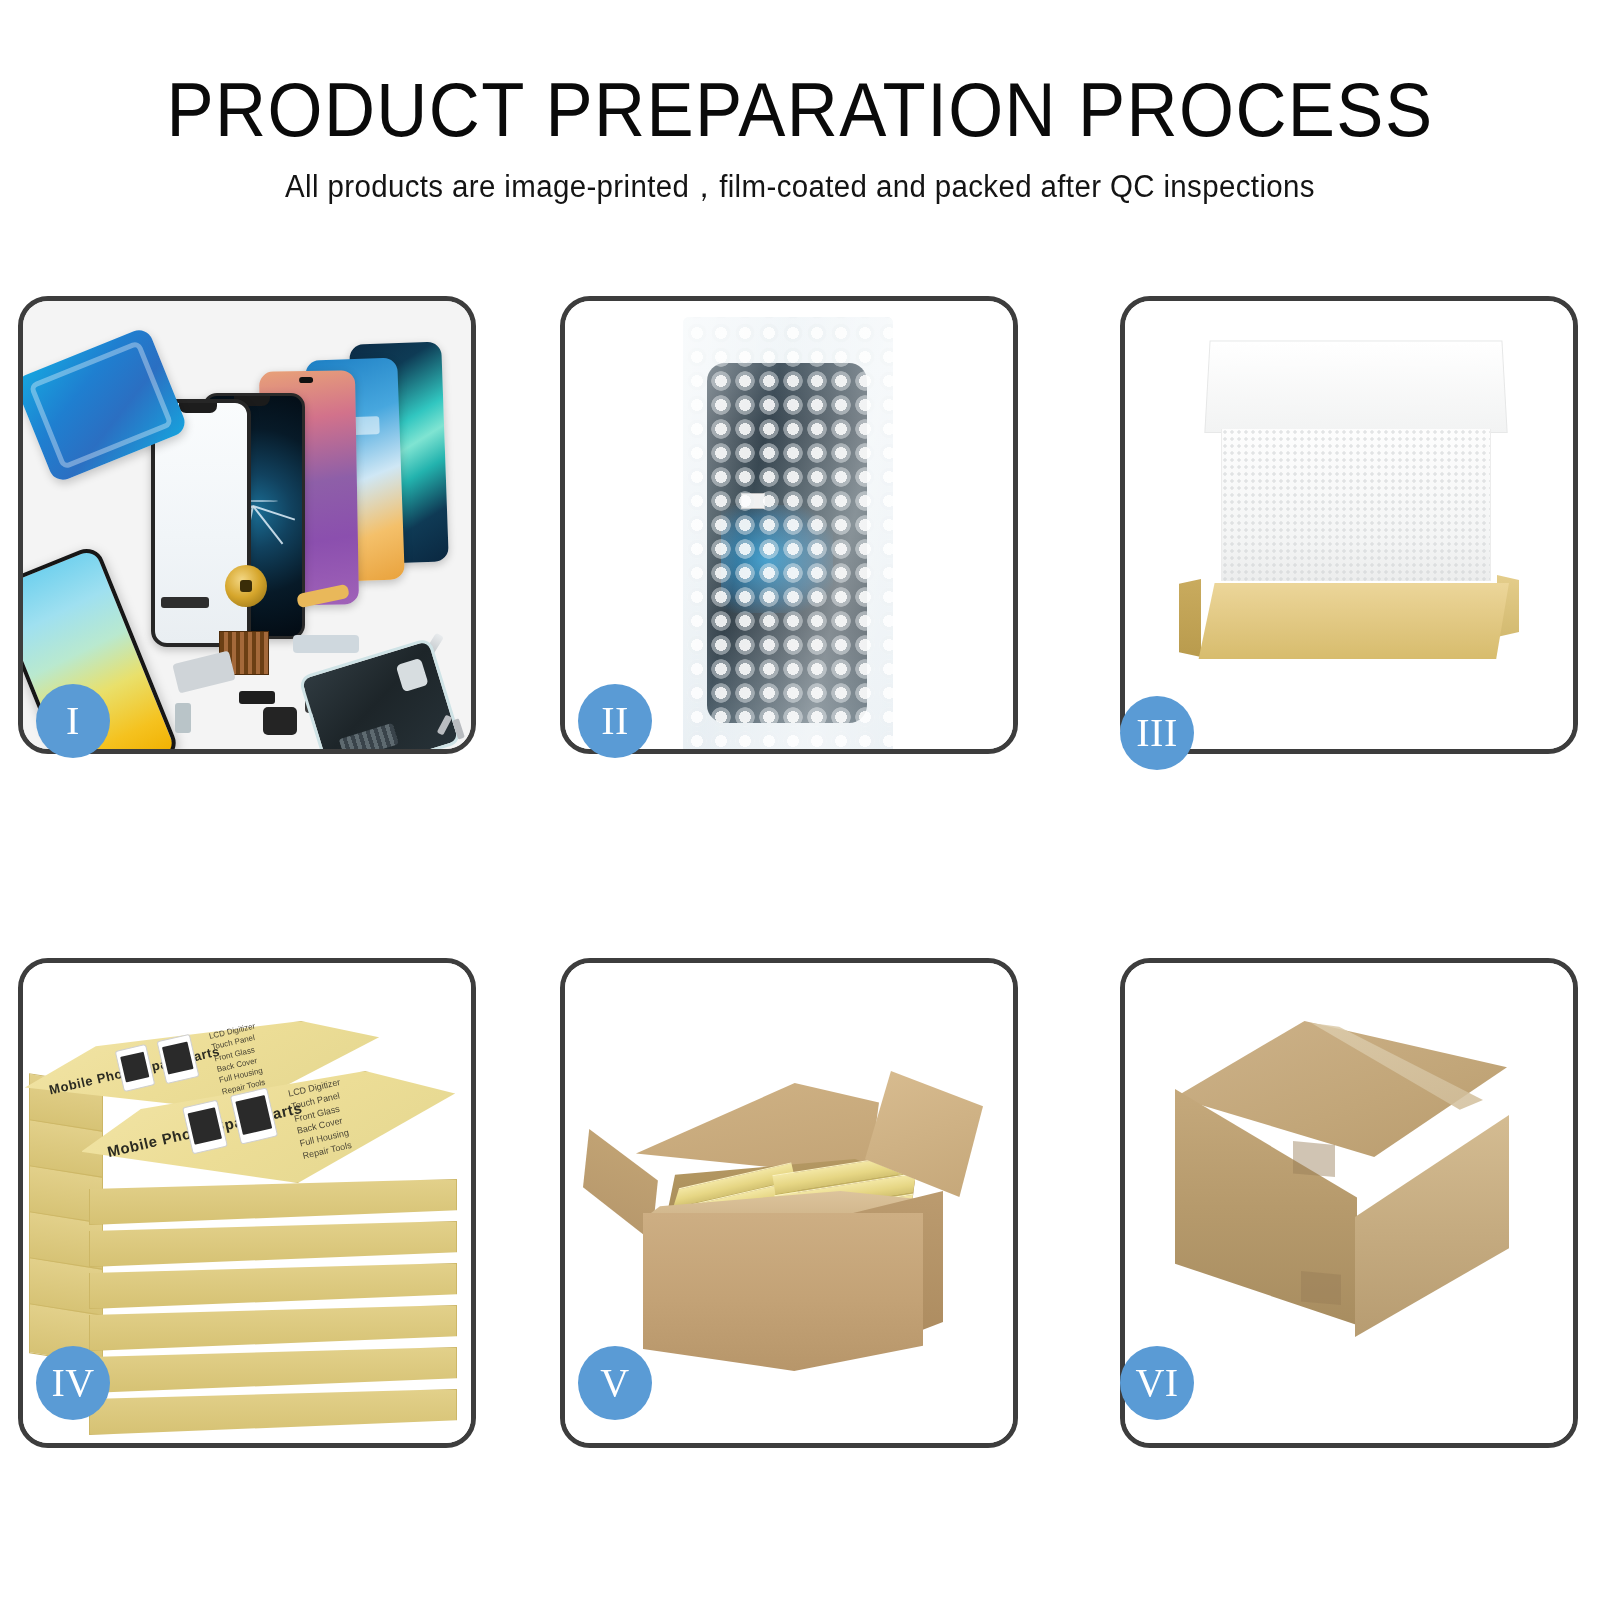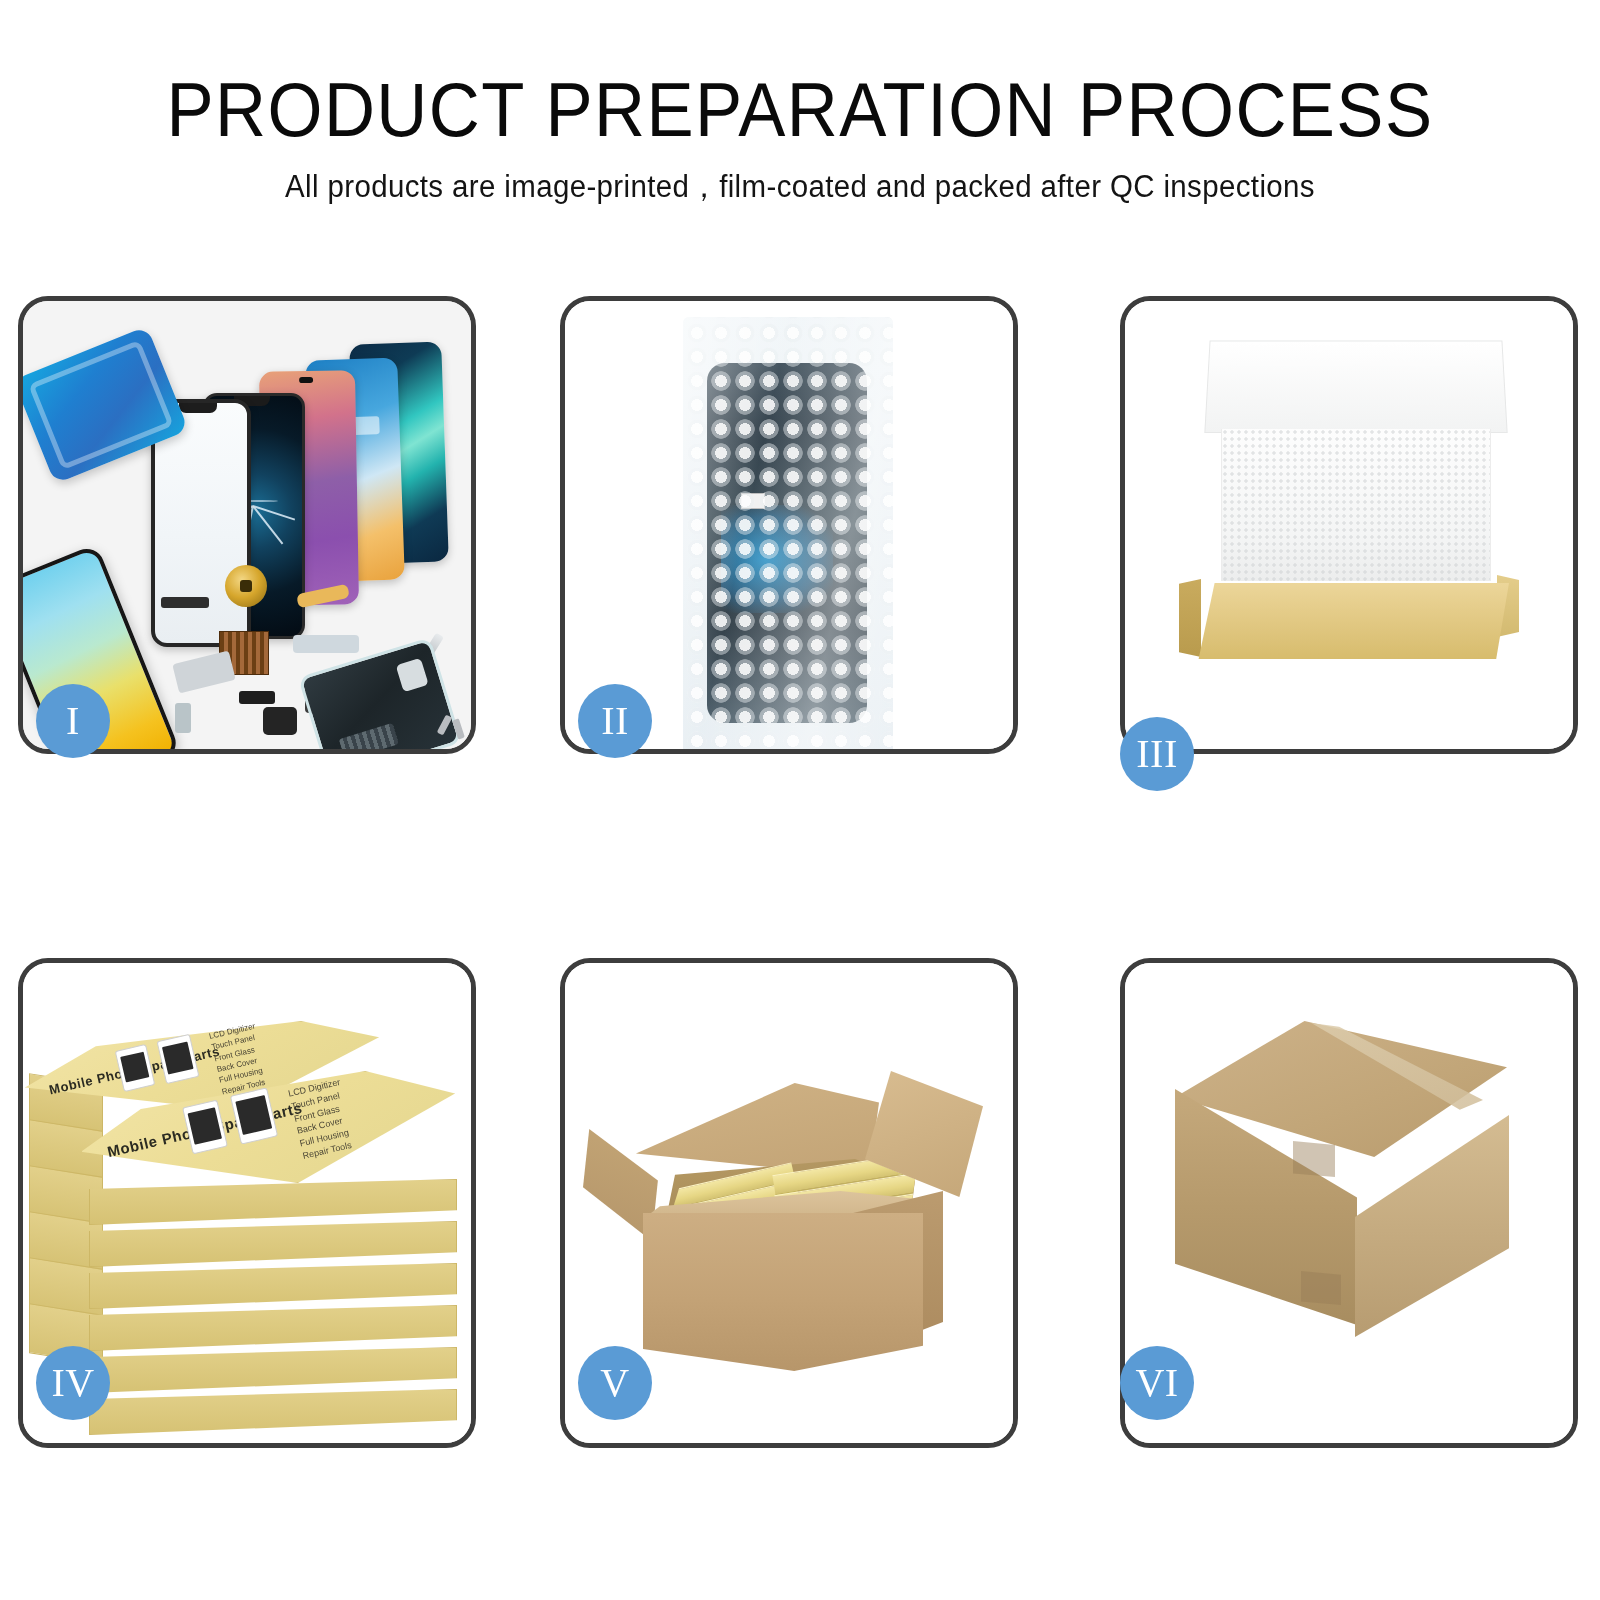--- a/index.html
+++ b/index.html
@@ -89,21 +89,21 @@
     color: #ffffff;
     font-family: "Liberation Serif", serif;
     font-size: 40px;
     line-height: 74px;
     text-align: center;
     z-index: 40;
     letter-spacing: 0.5px;
   }
   #badge-1 { left: 36px;   top: 684px; }
   #badge-2 { left: 578px;  top: 684px; }
-  #badge-3 { left: 1120px; top: 717px; }
+  #badge-3 { left: 1120px; top: 696px; }
   #badge-4 { left: 36px;   top: 1346px; }
   #badge-5 { left: 578px;  top: 1346px; }
   #badge-6 { left: 1120px; top: 1346px; }
 
   
   #p1-art { position:absolute; inset:0; background:#f4f4f4; }
   .phone-fan {
     position: absolute;
     border-radius: 14px;
     box-shadow: 0 3px 9px rgba(0,0,0,0.22);

